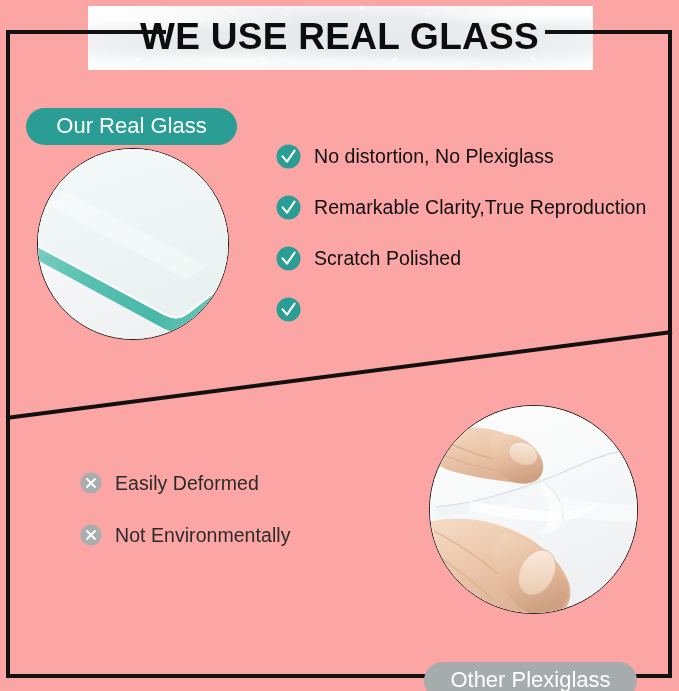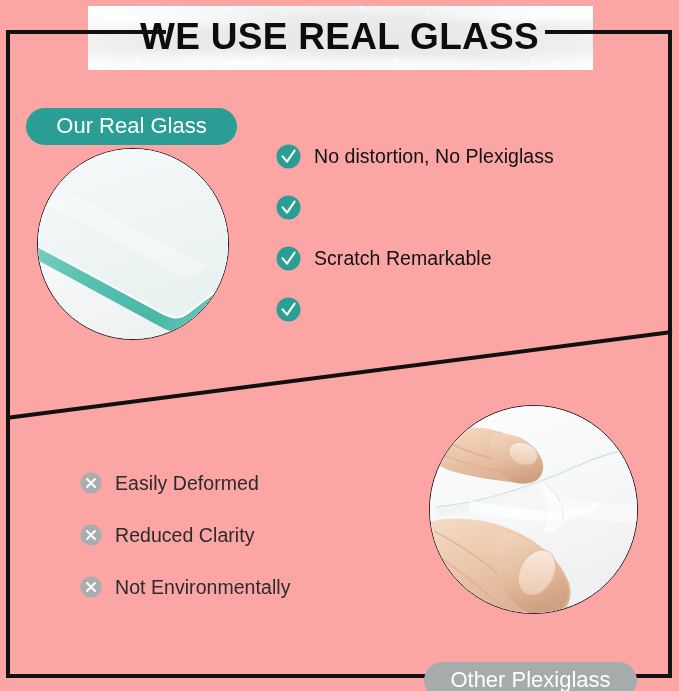--- a/index.html
+++ b/index.html
@@ -325,50 +325,44 @@
         <circle cx="12.5" cy="12.5" r="12" fill="#2a9d94"></circle>
         <path d="M 6.6 12.4 L 11 17.6 L 18.6 6.6" fill="none" stroke="#ffffff" stroke-width="2.1" stroke-linecap="round" stroke-linejoin="round"></path>
       </svg>
       <span class="feature-text">No distortion, No Plexiglass</span>
     </div>
     <div class="feature-row">
       <svg class="check-badge" viewBox="0 0 25 25">
         <circle cx="12.5" cy="12.5" r="12" fill="#2a9d94"></circle>
         <path d="M 6.6 12.4 L 11 17.6 L 18.6 6.6" fill="none" stroke="#ffffff" stroke-width="2.1" stroke-linecap="round" stroke-linejoin="round"></path>
       </svg>
+      <span class="feature-text">Remarkable Clarity,True Reproduction</span>
     </div>
     <div class="feature-row">
       <svg class="check-badge" viewBox="0 0 25 25">
         <circle cx="12.5" cy="12.5" r="12" fill="#2a9d94"></circle>
         <path d="M 6.6 12.4 L 11 17.6 L 18.6 6.6" fill="none" stroke="#ffffff" stroke-width="2.1" stroke-linecap="round" stroke-linejoin="round"></path>
       </svg>
-      <span class="feature-text">Scratch Remarkable</span>
+      <span class="feature-text">Scratch Polished</span>
     </div>
     <div class="feature-row">
       <svg class="check-badge" viewBox="0 0 25 25">
         <circle cx="12.5" cy="12.5" r="12" fill="#2a9d94"></circle>
         <path d="M 6.6 12.4 L 11 17.6 L 18.6 6.6" fill="none" stroke="#ffffff" stroke-width="2.1" stroke-linecap="round" stroke-linejoin="round"></path>
       </svg>
     </div>
   </div>
 
   <div id="drawback-list">
     <div class="drawback-row">
       <svg class="x-badge" viewBox="0 0 22 22">
         <circle cx="11" cy="11" r="10.6" fill="#a8adae"></circle>
         <path d="M 7 7 L 15 15 M 15 7 L 7 15" fill="none" stroke="#ffffff" stroke-width="1.9" stroke-linecap="round"></path>
       </svg>
       <span class="drawback-text">Easily Deformed</span>
-    </div>
-    <div class="drawback-row">
-      <svg class="x-badge" viewBox="0 0 22 22">
-        <circle cx="11" cy="11" r="10.6" fill="#a8adae"></circle>
-        <path d="M 7 7 L 15 15 M 15 7 L 7 15" fill="none" stroke="#ffffff" stroke-width="1.9" stroke-linecap="round"></path>
-      </svg>
-      <span class="drawback-text">Reduced Clarity</span>
     </div>
     <div class="drawback-row">
       <svg class="x-badge" viewBox="0 0 22 22">
         <circle cx="11" cy="11" r="10.6" fill="#a8adae"></circle>
         <path d="M 7 7 L 15 15 M 15 7 L 7 15" fill="none" stroke="#ffffff" stroke-width="1.9" stroke-linecap="round"></path>
       </svg>
       <span class="drawback-text">Not Environmentally</span>
     </div>
   </div>
 

